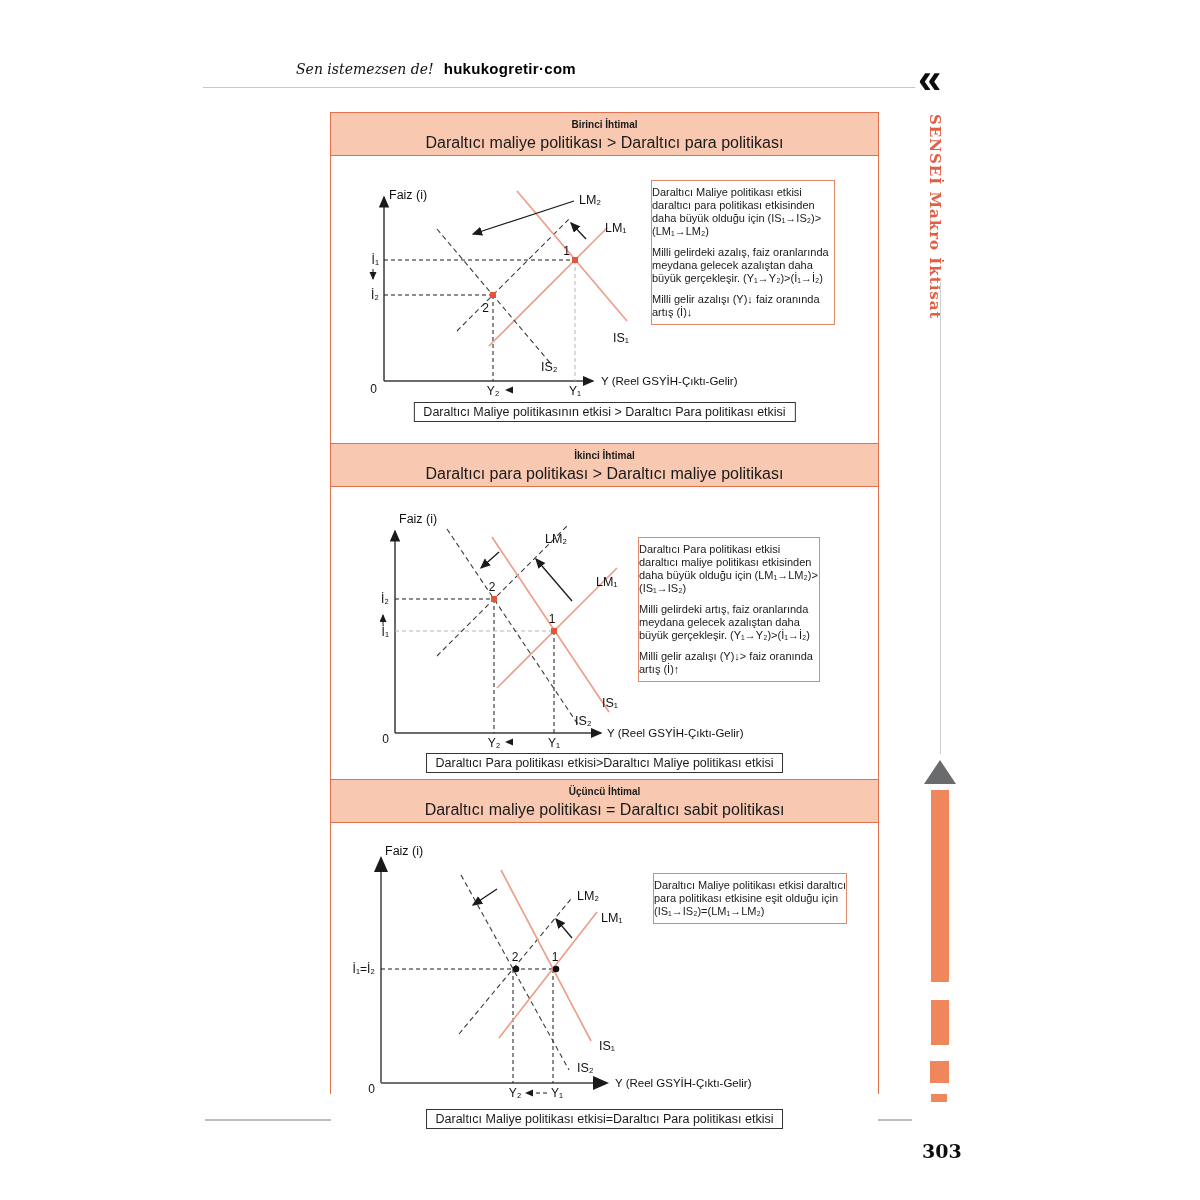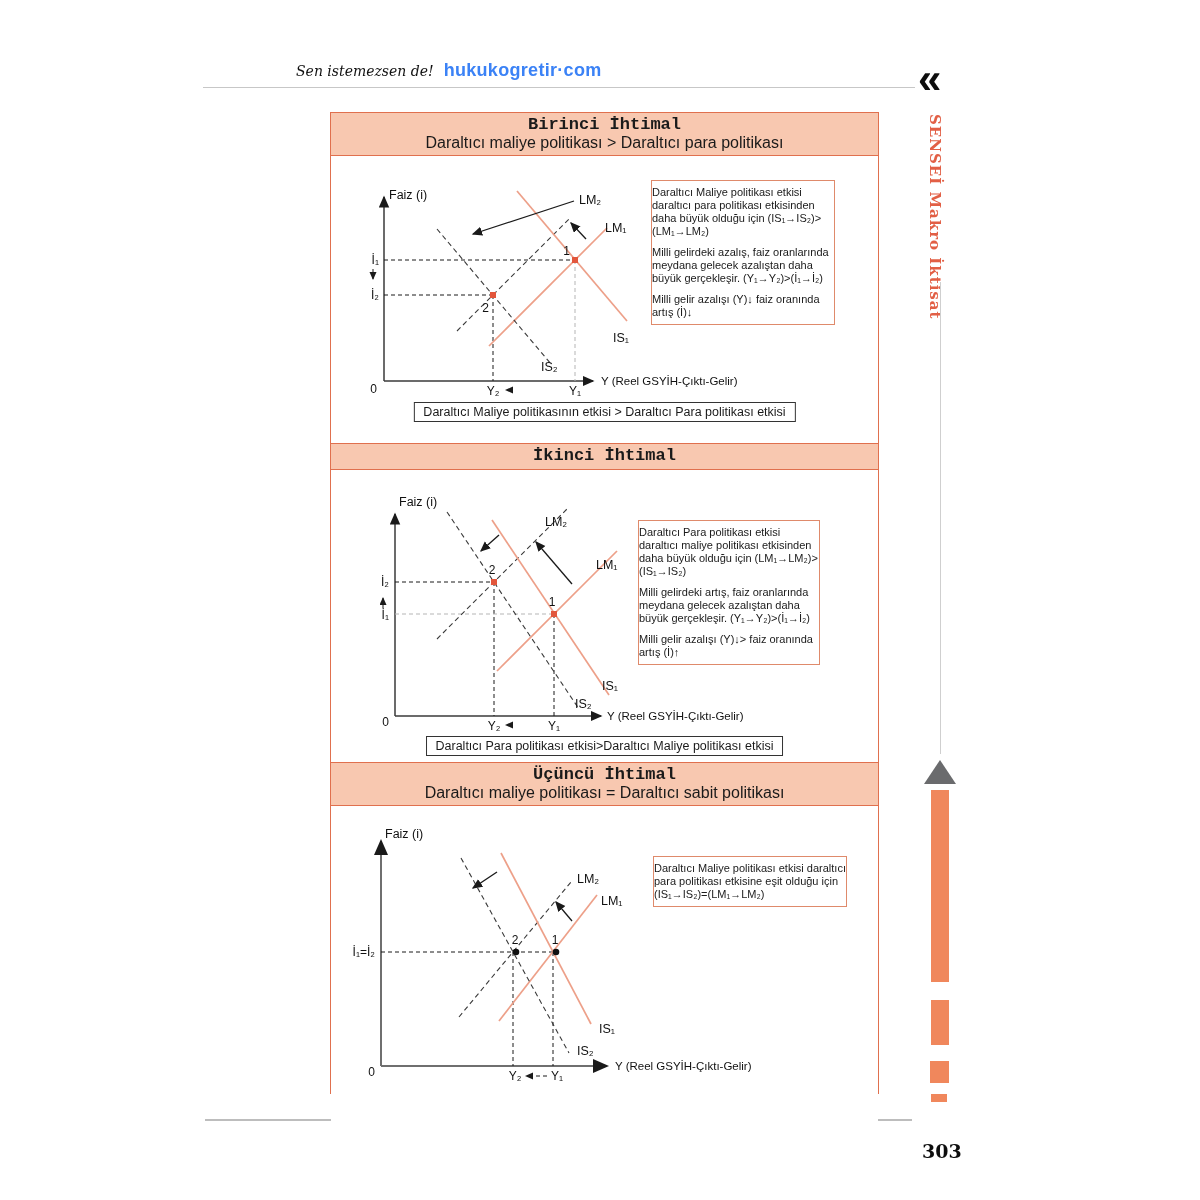--- a/index.html
+++ b/index.html
@@ -2,21 +2,21 @@
 <html><head>
 <meta charset="utf-8">
 <style>
   html,body{margin:0;padding:0;background:#ffffff;}
   .page{position:relative;width:1200px;height:1200px;background:#fff;overflow:hidden;
         font-family:"Liberation Sans",sans-serif;color:#1a1a1a;}
 
   
   .brand{position:absolute;left:296px;top:60px;display:flex;align-items:baseline;gap:10px;}
   .brand-script{font-family:"DejaVu Serif",serif;font-style:italic;font-size:14px;color:#111;}
-  .brand-site{font-weight:bold;font-size:18px;letter-spacing:.3px;color:#3b82f6;text-align:center;}
+  .brand-site{font-weight:bold;font-size:15px;letter-spacing:.3px;color:#000000;text-align:center;}
   .header-rule{position:absolute;left:203px;top:87px;width:712px;height:1px;background:#c7c7c7;}
   .chevrons{position:absolute;left:918px;top:58px;font-size:42px;font-weight:bold;color:#0d0d0d;line-height:1;}
 
   
   .v-title{position:absolute;left:926px;top:114px;writing-mode:vertical-rl;
            font-family:"DejaVu Serif",serif;font-weight:bold;font-size:15px;
            letter-spacing:1px;color:#e25f45;}
   .side-rule{position:absolute;left:940px;top:282px;width:1px;height:472px;background:#cfcfcf;}
   .side-triangle{position:absolute;left:924px;top:760px;width:0;height:0;
            border-left:16px solid transparent;border-right:16px solid transparent;
@@ -28,21 +28,21 @@
   .obar4{left:931px;top:1094px;width:16px;height:8px;}
   .page-num{position:absolute;left:922px;top:1104px;font-family:"DejaVu Serif",serif;
            font-weight:bold;font-size:19px;color:#0d0d0d;margin-top:36px;}
   .footer-rule{position:absolute;left:205px;top:1119px;width:707px;height:2px;background:#bdbdbd;}
 
   
   .frame{position:absolute;left:330px;top:112px;width:549px;height:982px;
          border:1.5px solid #e0704e;box-sizing:border-box;background:#fff;}
   .band{background:#f8c8b0;border-bottom:1.5px solid #e0704e;text-align:center;padding:3px 0 4px;}
   .band+.content+.band{border-top:1.5px solid #e0704e;}
-  .band-title{font-weight:bold;font-size:17px;line-height:18px;font-family:Liberation Mono, monospace;}
+  .band-title{font-weight:bold;font-size:10px;line-height:18px;}
   .band-sub{font-size:16px;line-height:17px;}
   .content{position:relative;background:#fff;margin-top:20px;}
   .c1{height:267px;} .c2{height:272px;} .c3{height:305px;}
 
   .infobox{position:absolute;border:1.2px solid #df8a6b;background:#fff;
            font-size:11px;line-height:1.18;padding:5px 0;box-sizing:border-box;}
   .infobox p{margin:0 0 8px 0;}
   .infobox p:last-child{margin-bottom:0;}
   .ib1{left:320px;top:4px;width:184px;}
   .ib2{left:307px;top:30px;width:182px;}
@@ -143,20 +143,21 @@
       <div class="infobox ib1">
         <p>Daraltıcı Maliye politikası etkisi daraltıcı para politikası etkisinden daha büyük olduğu için (IS₁→IS₂)&gt;(LM₁→LM₂)</p>
         <p>Milli gelirdeki azalış, faiz oranlarında meydana gelecek azalıştan daha büyük gerçekleşir. (Y₁→Y₂)&gt;(İ₁→İ₂)</p>
         <p>Milli gelir azalışı (Y)↓ faiz oranında artış (İ)↓</p>
       </div>
       <div class="caption cap1">Daraltıcı Maliye politikasının etkisi &gt; Daraltıcı Para politikası etkisi</div>
     </div>
 
     <div class="band">
       <div class="band-title">İkinci İhtimal</div>
+      <div class="band-sub">Daraltıcı para politikası &gt; Daraltıcı maliye politikası</div>
     </div>
     <div class="content c2">
       <svg width="320" height="246" style="left:16px;top:2px;">
         <defs>
           <marker id="ah2" markerWidth="9" markerHeight="9" refX="7" refY="3.5" orient="auto">
             <path d="M0,0L8,3.5L0,7Z" fill="#1a1a1a"></path>
           </marker>
         </defs>
         <g>
           <line class="ax" x1="48" y1="224" x2="48" y2="22" marker-end="url(#ah2)"></line>
@@ -251,16 +252,17 @@
         <text class="lbl" x="238" y="229">IS₂</text>
         <text x="176" y="118" text-anchor="middle">2</text>
         <text x="216" y="118" text-anchor="middle">1</text>
         <text x="36" y="130" text-anchor="end">İ₁=İ₂</text>
         <text x="176" y="254" text-anchor="middle">Y₂</text>
         <text x="218" y="254" text-anchor="middle">Y₁</text>
       </svg>
       <div class="infobox ib3">
         <p>Daraltıcı Maliye politikası etkisi daraltıcı para politikası etkisine eşit olduğu için (IS₁→IS₂)=(LM₁→LM₂)</p>
       </div>
+      <div class="caption cap3">Daraltıcı Maliye politikası etkisi=Daraltıcı Para politikası etkisi</div>
     </div>
 
   </div>
 </div>
 
 </body></html>

